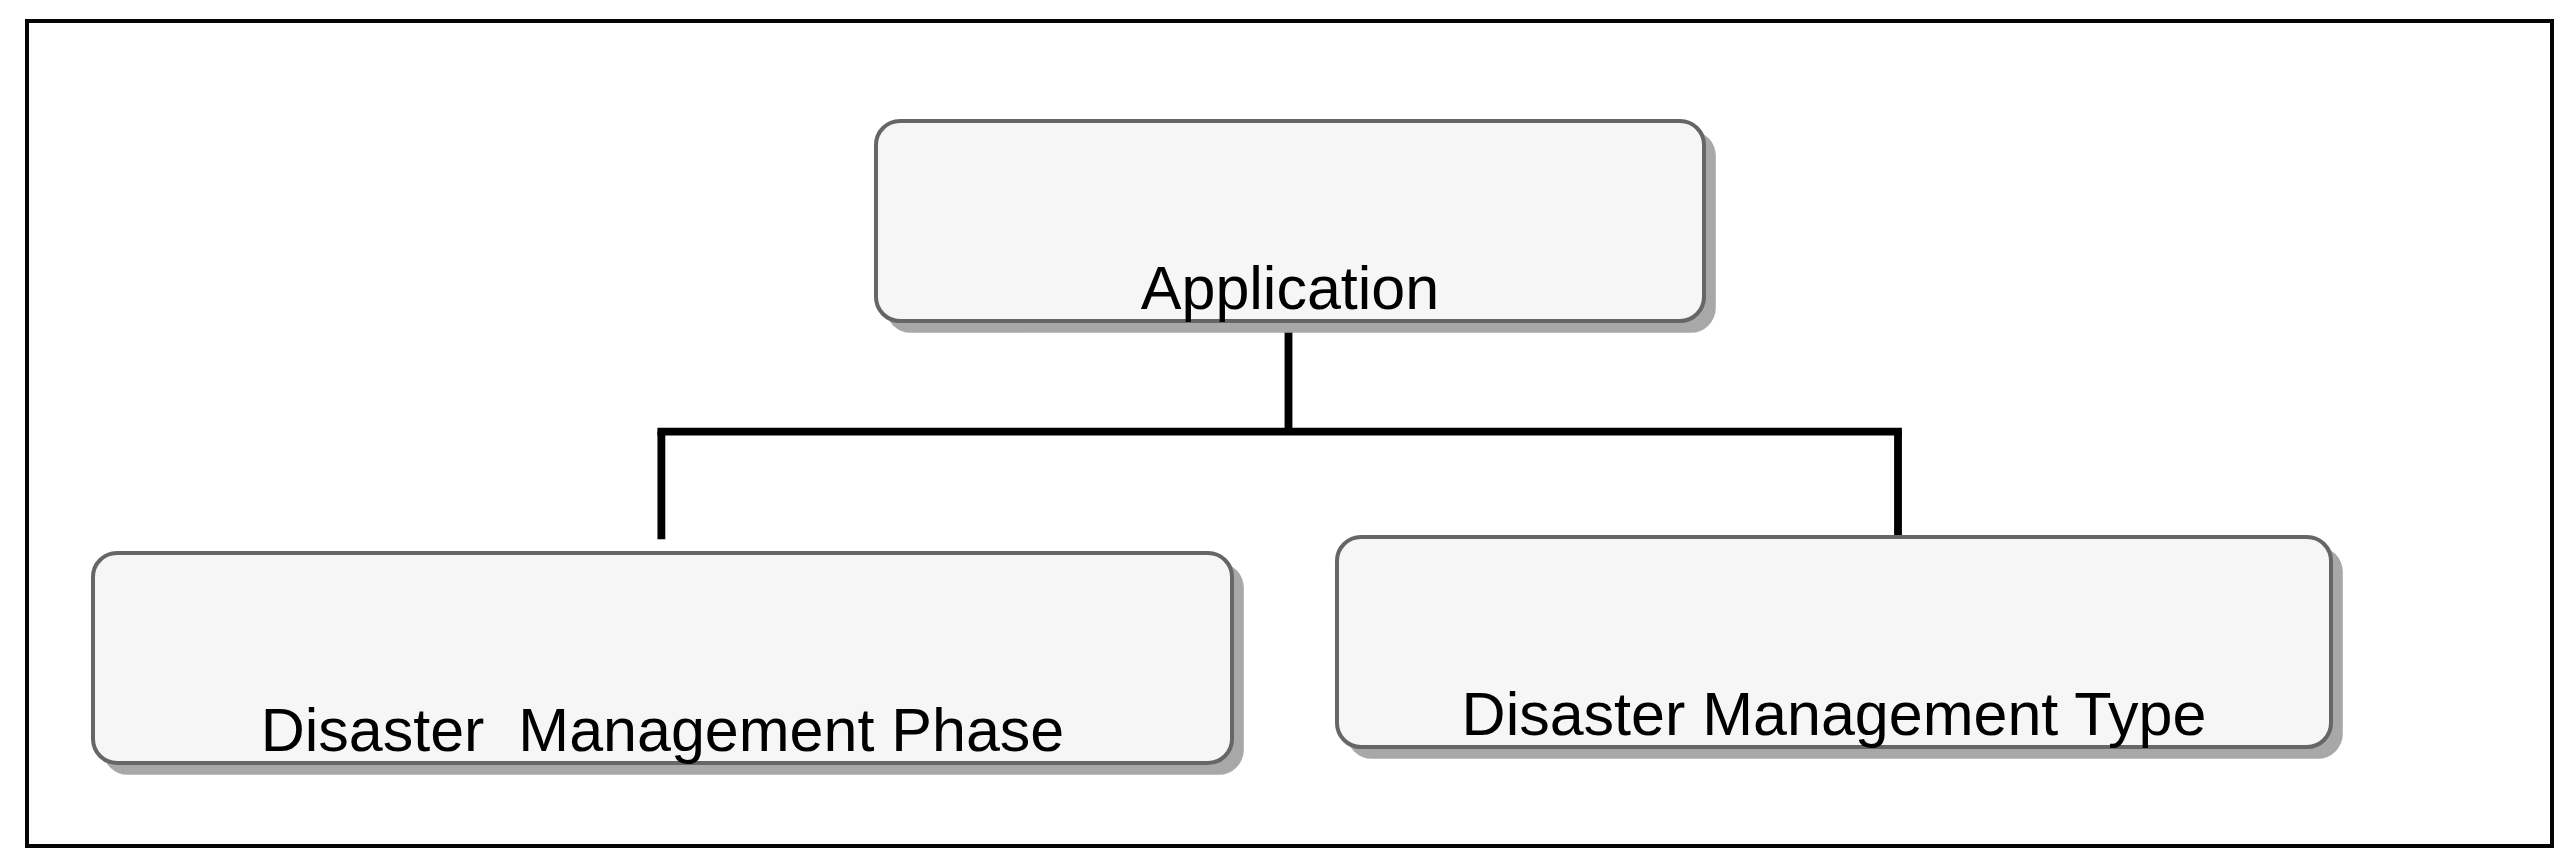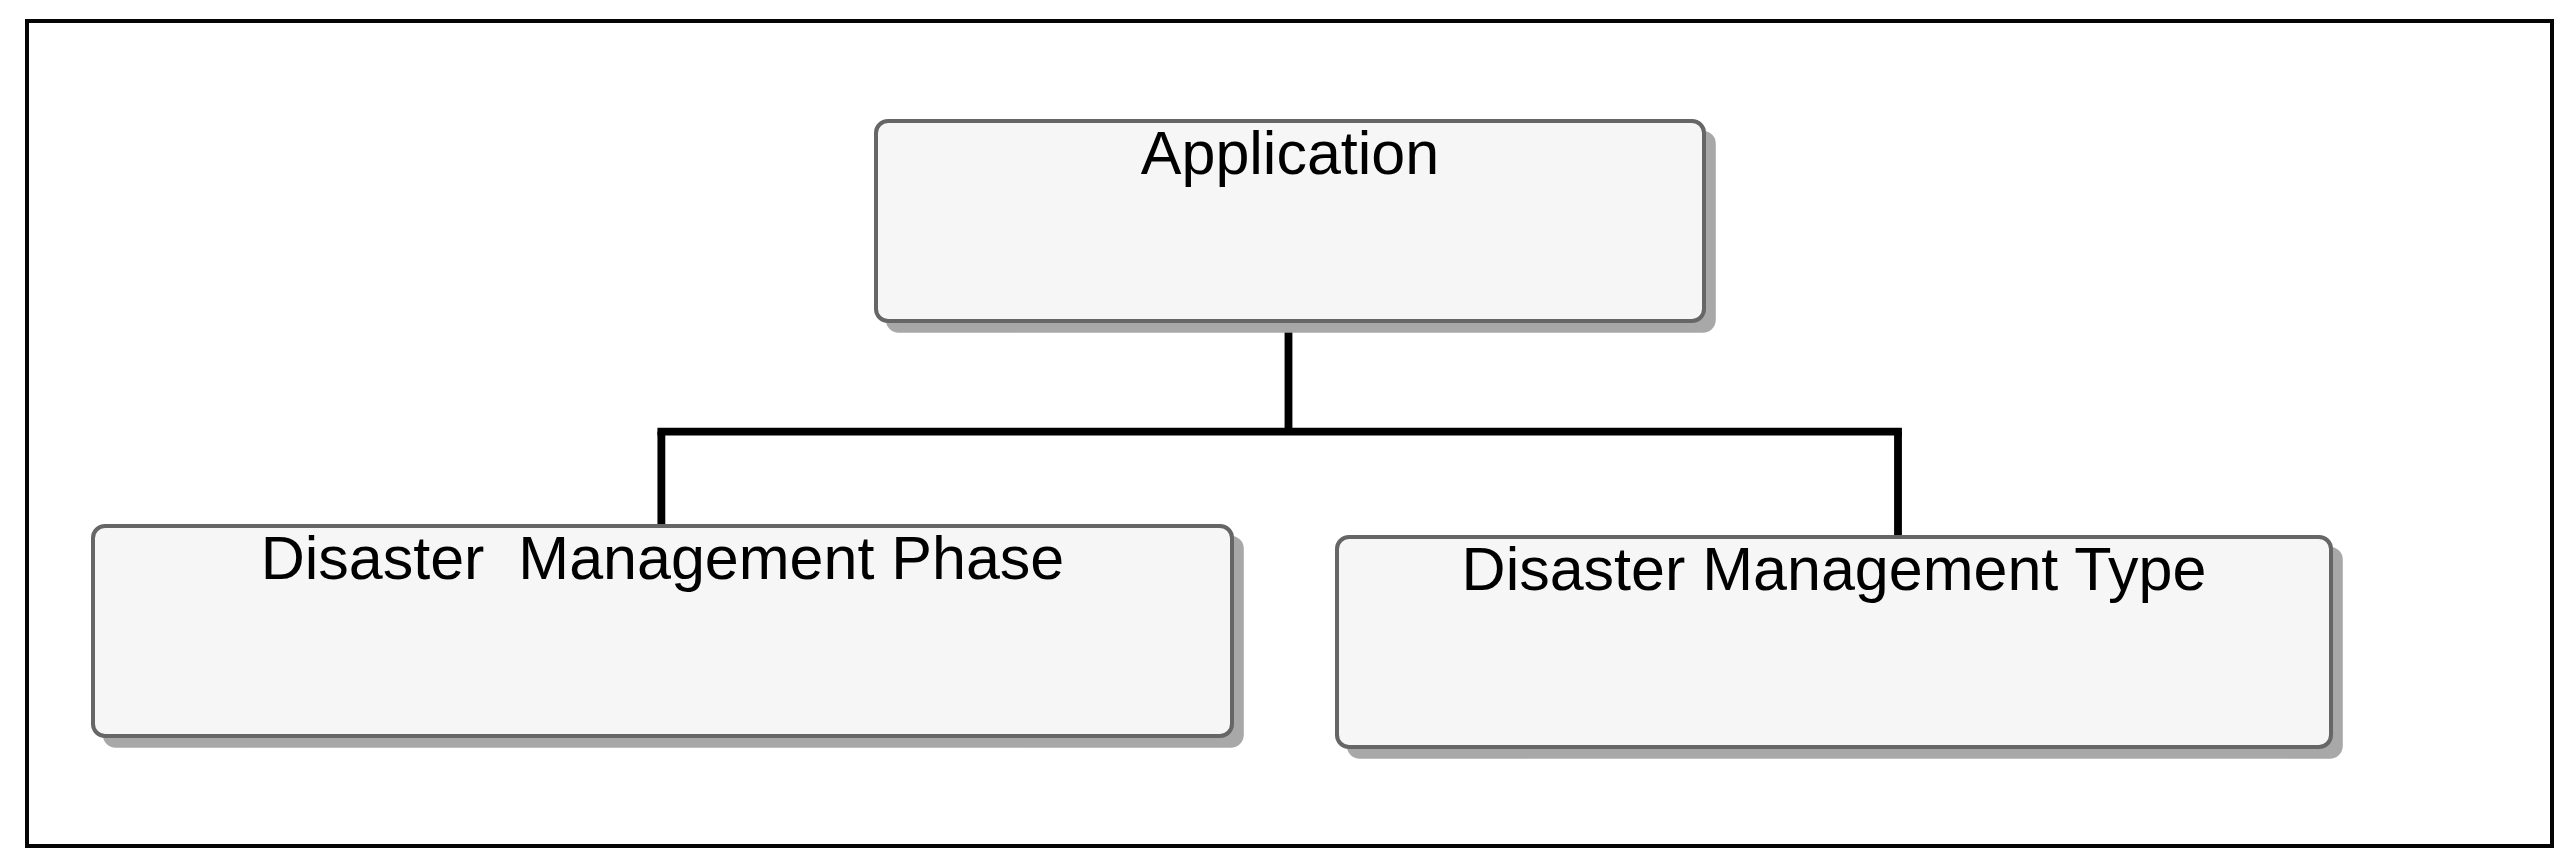--- a/index.html
+++ b/index.html
@@ -40,24 +40,24 @@
     height: 869px;
     pointer-events: none;
   }
 
   
   .node {
     position: absolute;
     box-sizing: border-box;
     background: #f5f6f5;
     border: 4.9px solid #666666;
-    border-radius: 14px;
+    border-radius: 26px;
     box-shadow: 10.8px 10.8px 0 -1px #a8a8a8;
     display: flex;
-    align-items: flex-start;
+    align-items: flex-end;
     justify-content: center;
   }
   .node-label {
     color: #000000;
     white-space: pre;
     line-height: 1;
     text-align: center;
   }
 
   #node-application {
@@ -65,21 +65,21 @@
     top: 119px;
     width: 832px;
     height: 204px;
   }
   #node-application .node-label {
     font-size: 61px;
   }
 
   #node-phase {
     left: 91px;
-    top: 524px;
+    top: 551px;
     width: 1143px;
     height: 214px;
   }
   #node-phase .node-label {
     font-size: 61px;
   }
 
   #node-type {
     left: 1335px;
     top: 535px;

